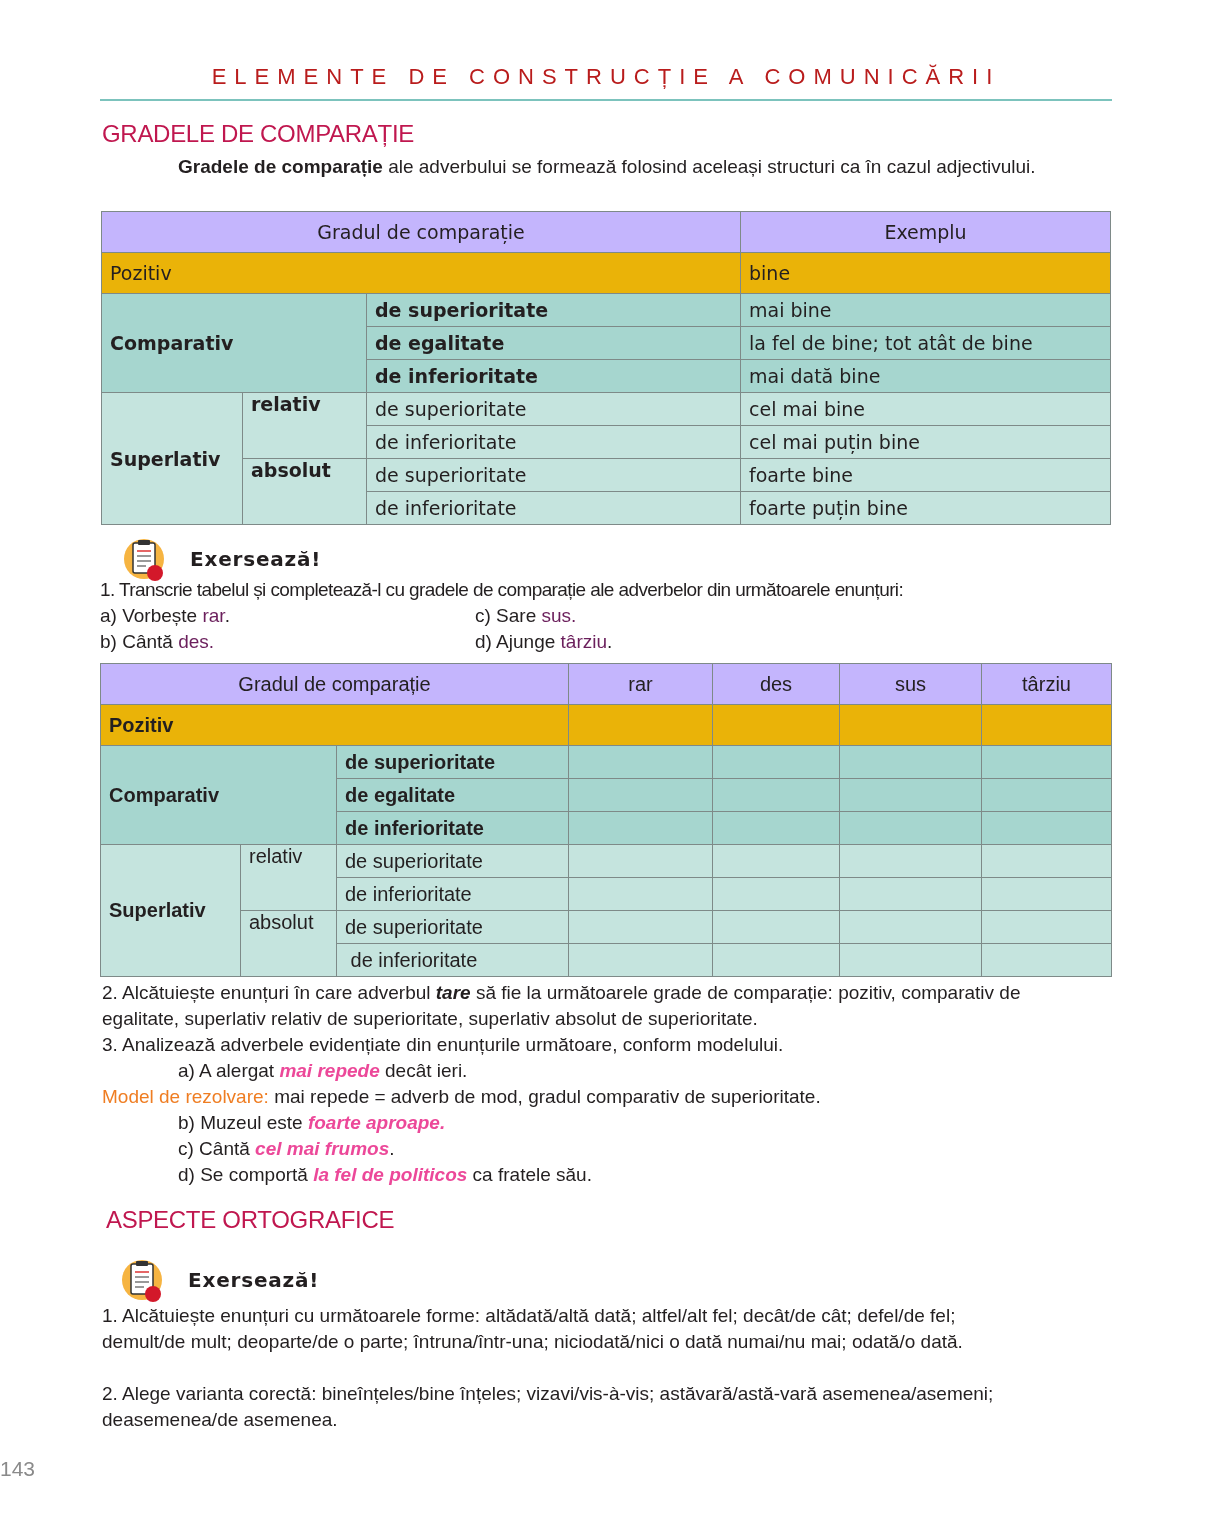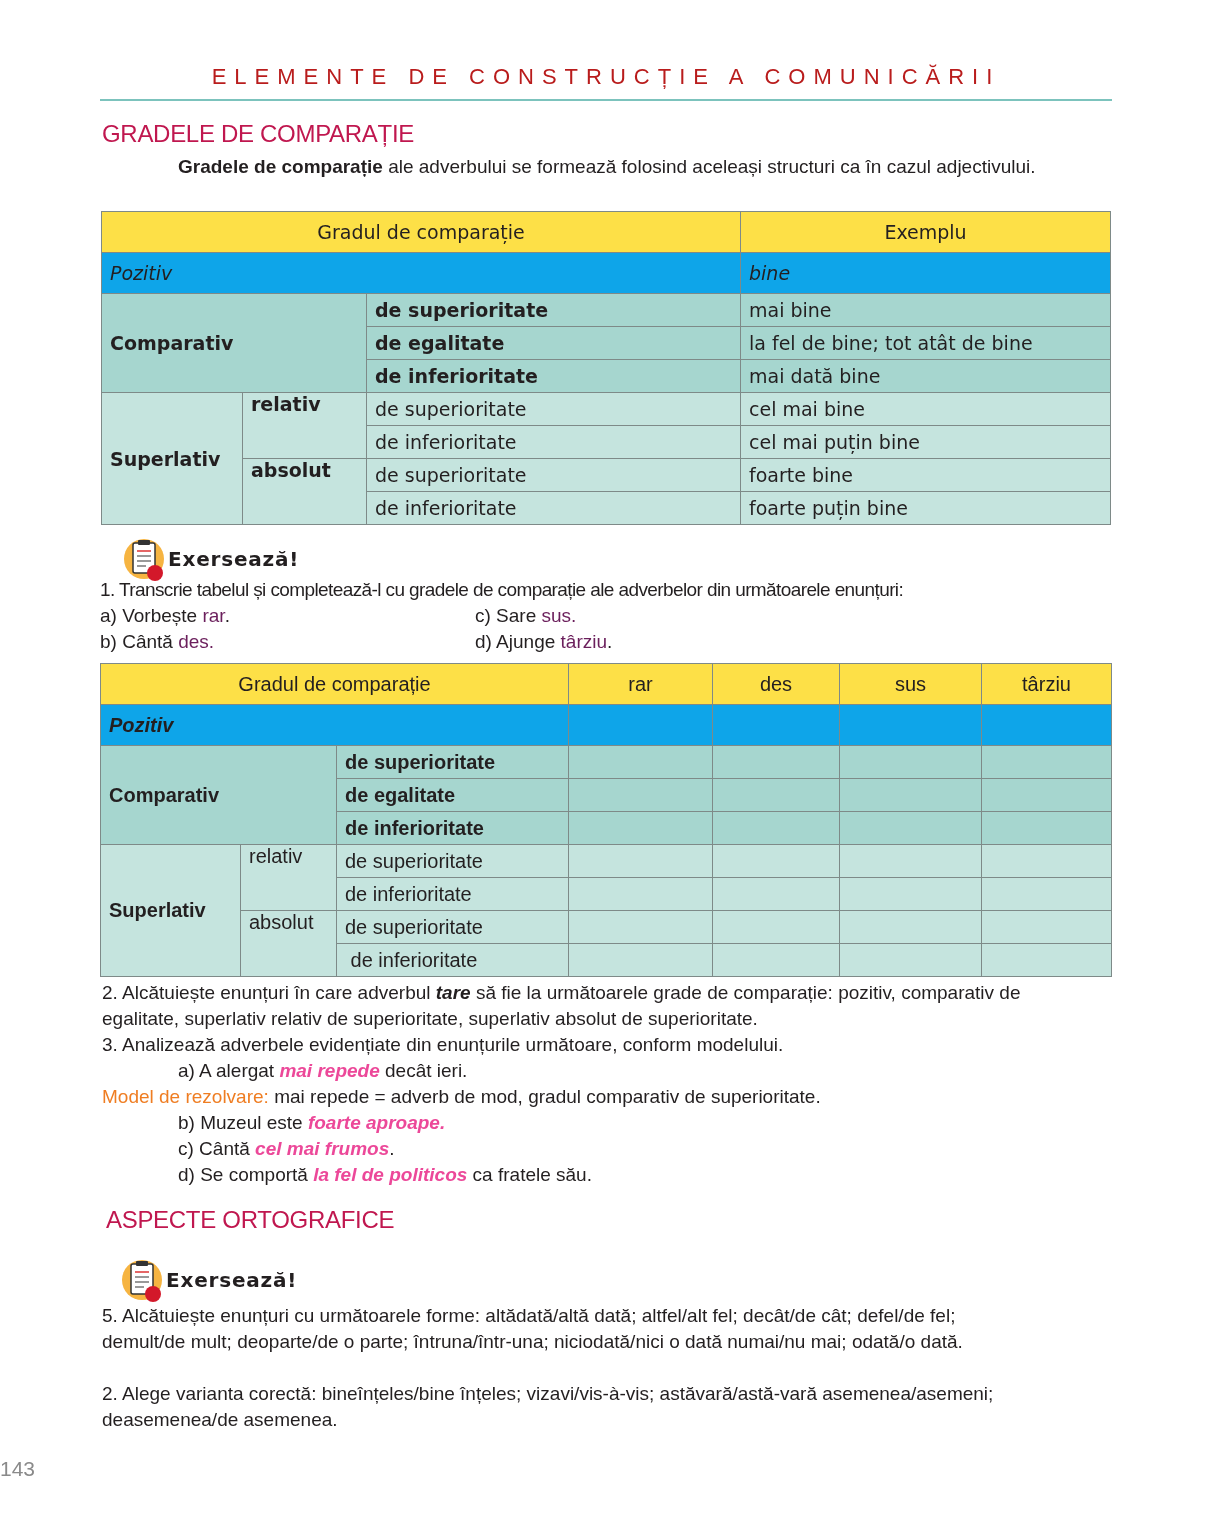--- a/index.html
+++ b/index.html
@@ -5,27 +5,27 @@
   html, body { margin:0; padding:0; background:#ffffff; }
   body { width:1212px; height:1536px; position:relative; font-family:"DejaVu Sans", sans-serif; color:#231f20; overflow:hidden; }
   .running-head { position:absolute; left:100px; top:64px; width:1012px; text-align:center; font-size:22px; letter-spacing:8px; color:#b91c1c; font-family:"Liberation Sans", sans-serif; }
   .head-rule { position:absolute; left:100px; top:99px; width:1012px; height:2px; background:#7cc3bd; }
   .section-title { position:absolute; font-family:"Liberation Sans", sans-serif; font-size:24px; color:#c0174f; letter-spacing:-0.3px; }
   .para { position:absolute; left:102px; width:990px; font-size:19px; line-height:26px; font-family:"Liberation Sans", sans-serif; }
   .para .indent { display:inline-block; width:76px; }
   b { font-weight:bold; }
   table { position:absolute; border-collapse:collapse; font-family:"DejaVu Sans", sans-serif; font-size:19px; }
   td, th { border:1px solid #7e8a88; padding:0 8px; font-weight:normal; text-align:left; white-space:nowrap; }
-  .hdr { background:#fde047; text-align:center; }
-  .poz { background:#0ea5e9;font-style:italic; }
+  .hdr { background:#c4b5fd; text-align:center; }
+  .poz { background:#eab308; }
   .comp { background:#a6d6cf; }
   .sup { background:#c5e4de; }
   .bold { font-weight:bold; }
   .vtop { vertical-align:top; }
-  .ex-head { position:absolute; display:flex; align-items:center; }
+  .ex-head { position:absolute; display:flex; align-items:center; gap:22px; }
   .ex-icon { width:44px; height:48px; position:relative; }
   .ex-label { font-weight:bold; font-size:20px; letter-spacing:0.8px; font-family:"DejaVu Sans", sans-serif; }
   .hl { color:#6b1f5c; }
   .hl-bi { color:#ec4899; font-weight:bold; font-style:italic; }
   .model { color:#ef7d22; }
   .it { font-style:italic;font-weight:bold; }
   .page-num { position:absolute; left:0; width:1212px; top:1457px; text-align:left; font-size:21px; color:#8a8a8a; font-family:"Liberation Sans", sans-serif; }
 </style>
 </head>
 <body>
@@ -210,16 +210,16 @@
       <line x1="13" y1="16" x2="27" y2="16" stroke="#d33" stroke-width="1.5"></line>
       <line x1="13" y1="21" x2="27" y2="21" stroke="#555" stroke-width="1.2"></line>
       <line x1="13" y1="26" x2="27" y2="26" stroke="#555" stroke-width="1.2"></line>
       <line x1="13" y1="31" x2="22" y2="31" stroke="#555" stroke-width="1.2"></line>
       <circle cx="31" cy="38" r="8" fill="#d3182a"></circle>
     </svg>
   </div>
   <span class="ex-label">Exersează!</span>
 </div>
 
-<div class="para" style="top:1303px; width:940px;">5. Alcătuiește enunțuri cu următoarele forme: altădată/altă dată; altfel/alt fel; decât/de cât; defel/de fel;  demult/de mult; deoparte/de o parte; întruna/într-una; niciodată/nici o dată numai/nu mai; odată/o dată.</div>
+<div class="para" style="top:1303px; width:940px;">1. Alcătuiește enunțuri cu următoarele forme: altădată/altă dată; altfel/alt fel; decât/de cât; defel/de fel;  demult/de mult; deoparte/de o parte; întruna/într-una; niciodată/nici o dată numai/nu mai; odată/o dată.</div>
 <div class="para" style="top:1381px; width:900px;">2. Alege varianta corectă: bineînțeles/bine înțeles; vizavi/vis-à-vis; astăvară/astă-vară asemenea/asemeni; deasemenea/de asemenea.</div>
 
 <div class="page-num">143</div>
 
 </body></html>

